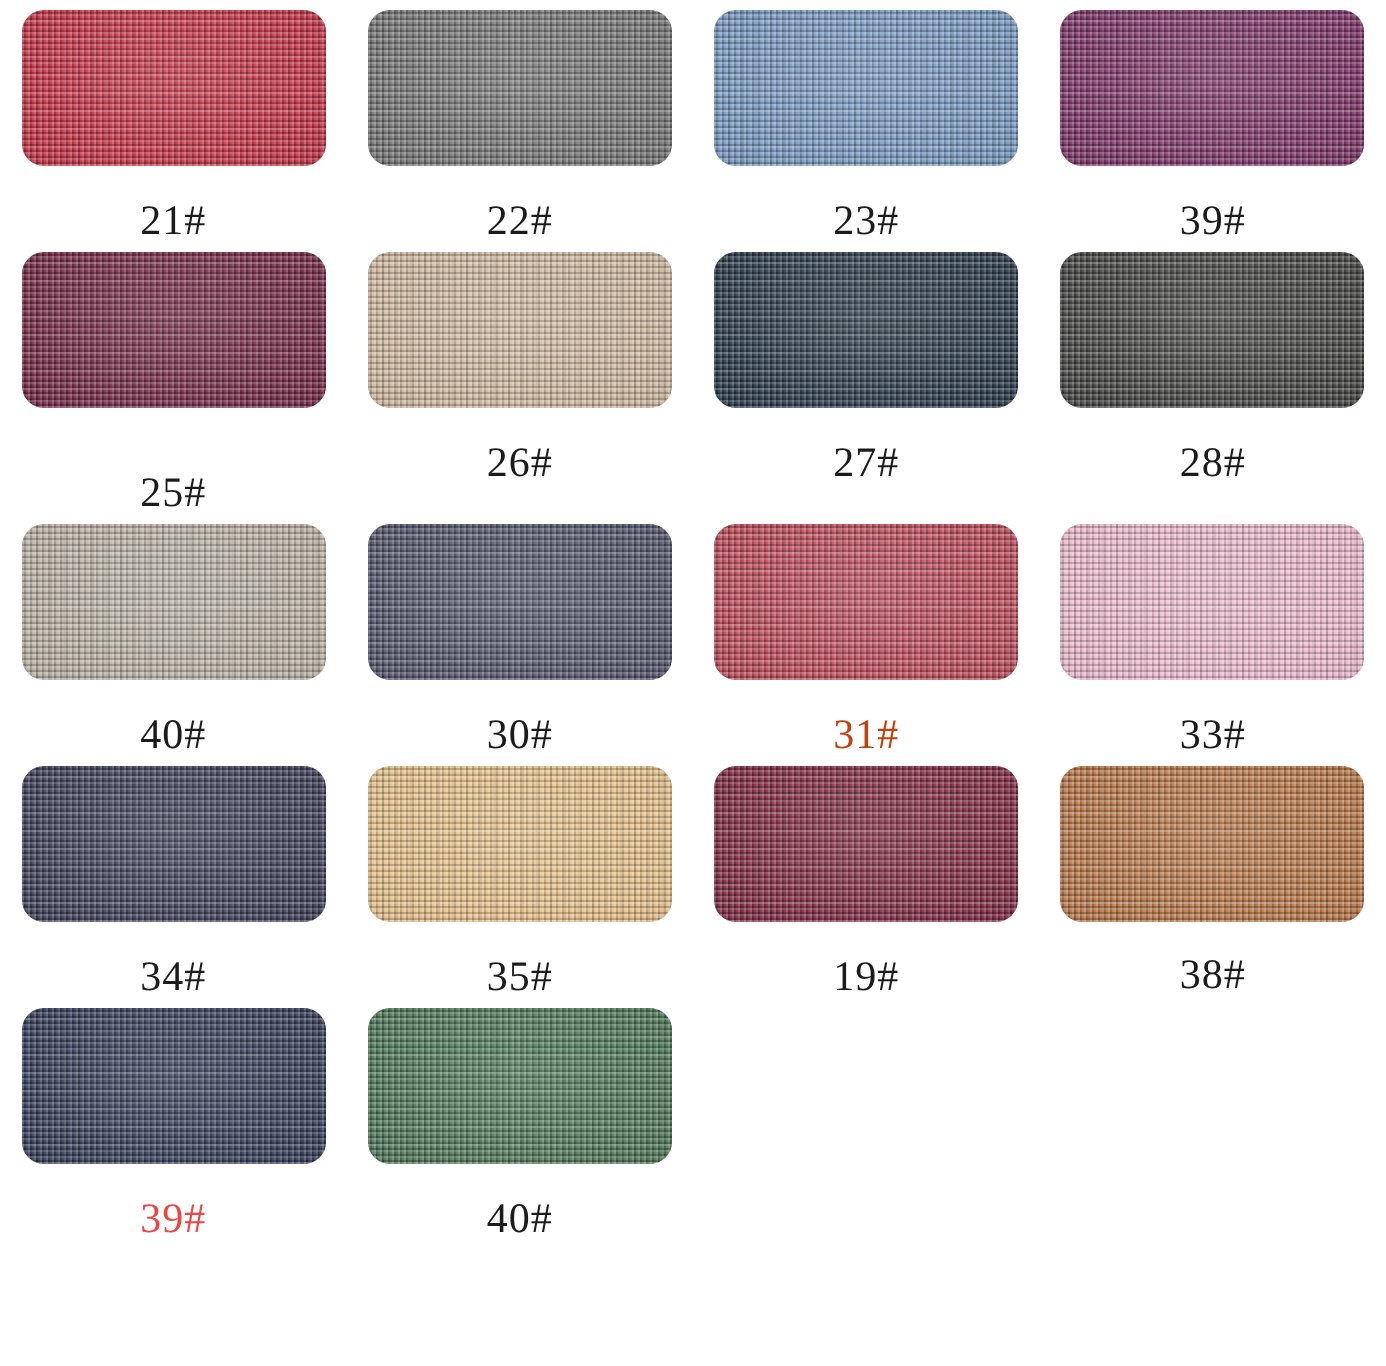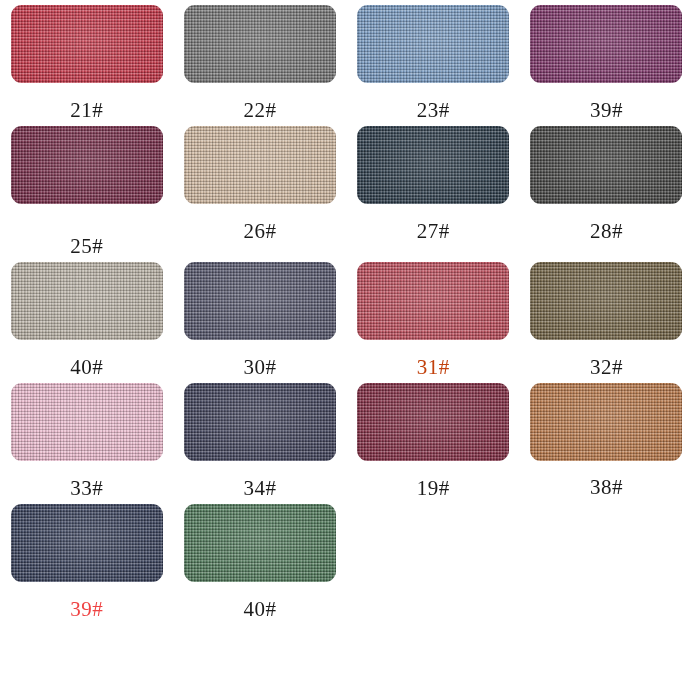--- a/index.html
+++ b/index.html
@@ -206,47 +206,47 @@
     <div class="swatch-cell">
       <div class="chip" style="background-color: rgb(184, 66, 81);">
         <div class="weave-a"></div>
         <div class="weave-b"></div>
         <div class="weave-c"></div>
         <div class="shade"></div>
       </div>
       <div class="chip-label" style="color: #c2410c;">31#</div>
     </div>
     <div class="swatch-cell">
-      <div class="chip" style="background-color: rgb(107, 91, 60);">
-        <div class="weave-a"></div>
-        <div class="weave-b"></div>
-        <div class="weave-c"></div>
-        <div class="shade"></div>
-      </div>
-      <div class="chip-label" style="color: rgb(27, 27, 27);">32#</div>
-    </div>
-    <div class="swatch-cell">
       <div class="chip" style="background-color: rgb(234, 183, 203);">
         <div class="weave-a"></div>
         <div class="weave-b"></div>
         <div class="weave-c"></div>
         <div class="shade"></div>
       </div>
       <div class="chip-label" style="color: rgb(27, 27, 27);">33#</div>
     </div>
     <div class="swatch-cell">
       <div class="chip" style="background-color: rgb(52, 54, 80);">
         <div class="weave-a"></div>
         <div class="weave-b"></div>
         <div class="weave-c"></div>
         <div class="shade"></div>
       </div>
       <div class="chip-label" style="color: rgb(27, 27, 27);">34#</div>
     </div>
     <div class="swatch-cell">
+      <div class="chip" style="background-color: rgb(227, 189, 132);">
+        <div class="weave-a"></div>
+        <div class="weave-b"></div>
+        <div class="weave-c"></div>
+        <div class="shade"></div>
+      </div>
+      <div class="chip-label" style="color: rgb(27, 27, 27);">35#</div>
+    </div>
+    <div class="swatch-cell">
       <div class="chip" style="background-color: rgb(122, 32, 56);">
         <div class="weave-a"></div>
         <div class="weave-b"></div>
         <div class="weave-c"></div>
         <div class="shade"></div>
       </div>
       <div class="chip-label" style="color: rgb(27, 27, 27);">19#</div>
     </div>
     <div class="swatch-cell">
       <div class="chip" style="background-color: rgb(180, 112, 63);">

